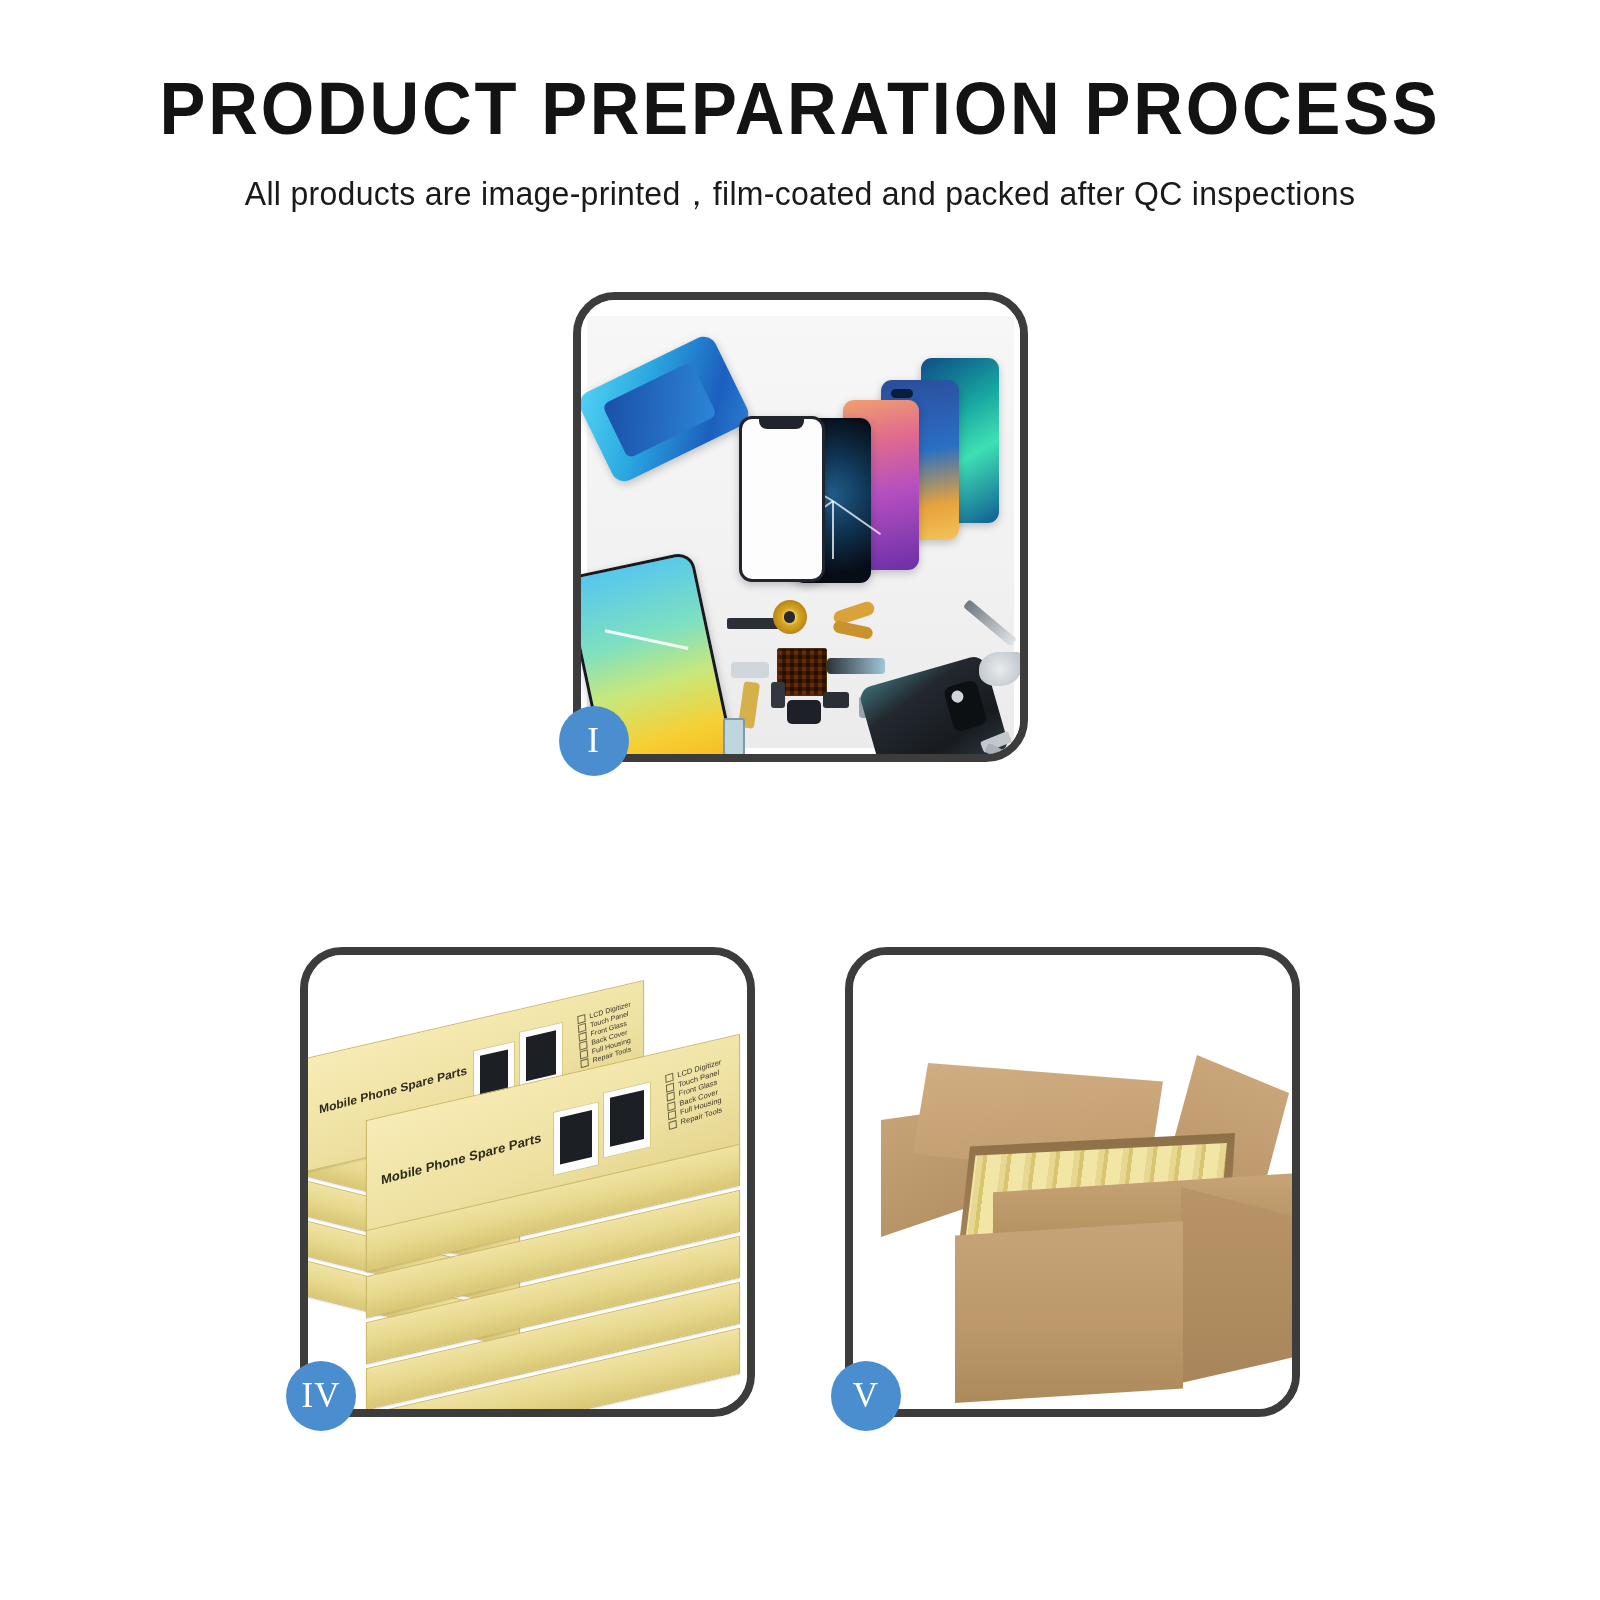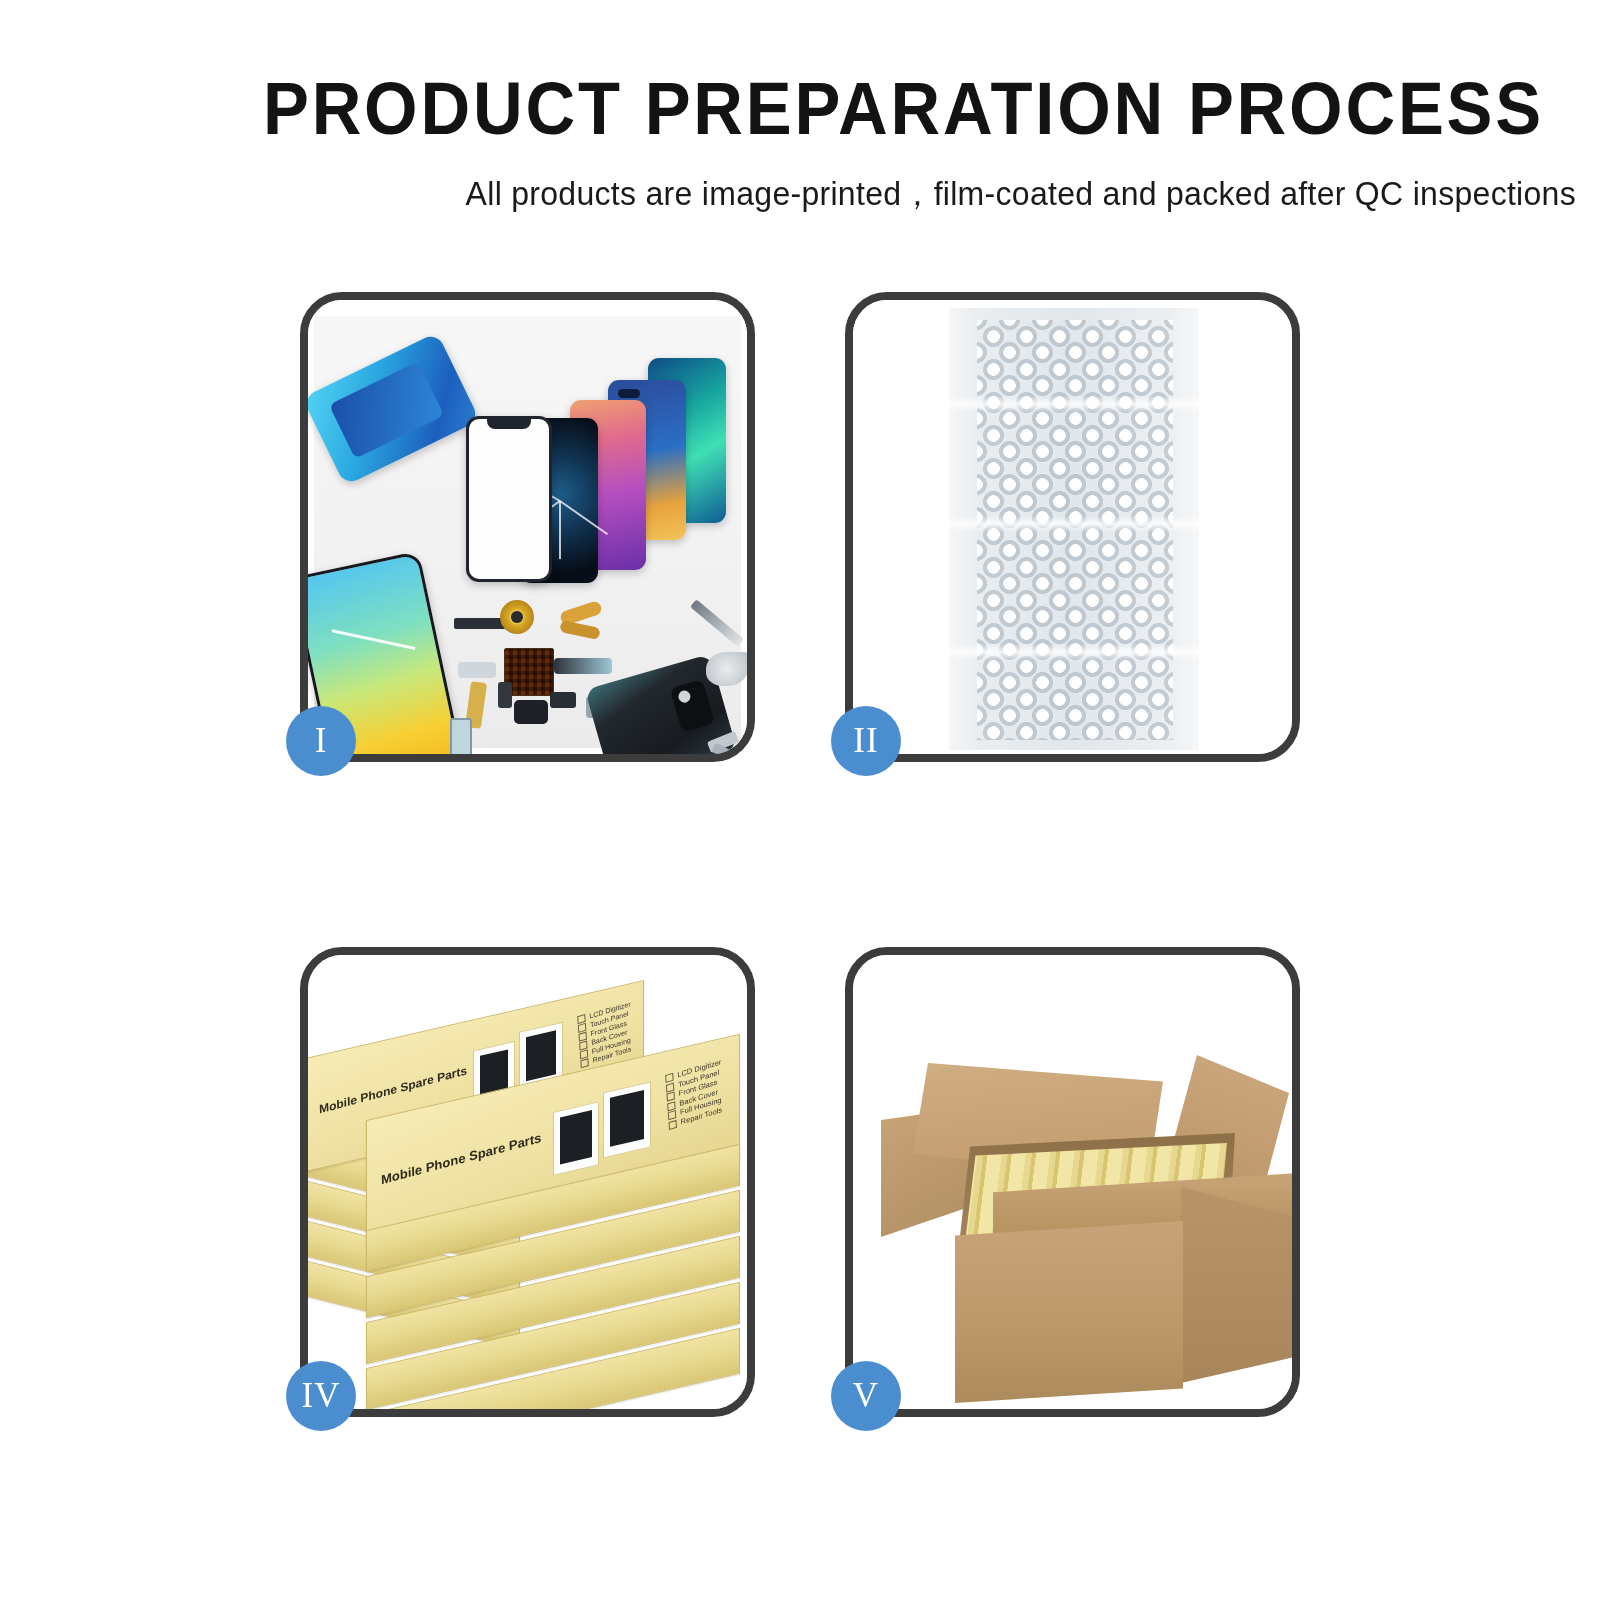--- a/index.html
+++ b/index.html
@@ -10,21 +10,21 @@
   body {
     width: 1600px;
     height: 1600px;
     font-family: "Liberation Sans", sans-serif;
     overflow: hidden;
     position: relative;
   }
 
   
   .header {
-    text-align: right;
+    text-align: center;
     padding-top: 72px;
   }
   .title {
     font-family: "Liberation Sans", sans-serif;
     font-size: 74px;
     font-weight: 700;
     letter-spacing: 3px;
     color: #131313;
     line-height: 1.0;
     transform: scaleX(0.93);
@@ -433,31 +433,20 @@
           <div class="lens"></div>
         </div>
         <div class="cmp cmp-twz"></div>
         <div class="cmp cmp-brush"></div>
         <div class="cmp cmp-screw"></div>
         <div class="cmp cmp-screw2"></div>
       </div>
       <div class="badge">I</div>
     </div>
 
-    <div class="panel">
-      <div class="panel-inner">
-        <div class="p2-sheet">
-          <div class="p2-bubbles"></div>
-        </div>
-        <div class="p2-shine" style="top:96px"></div>
-        <div class="p2-shine" style="top:216px"></div>
-        <div class="p2-shine" style="top:344px"></div>
-      </div>
-      <div class="badge">II</div>
-    </div>
 
 
   </div>
 
   <div class="row">
 
     <div class="panel">
       <div class="panel-inner">
         <div class="p4-wrap">
 

